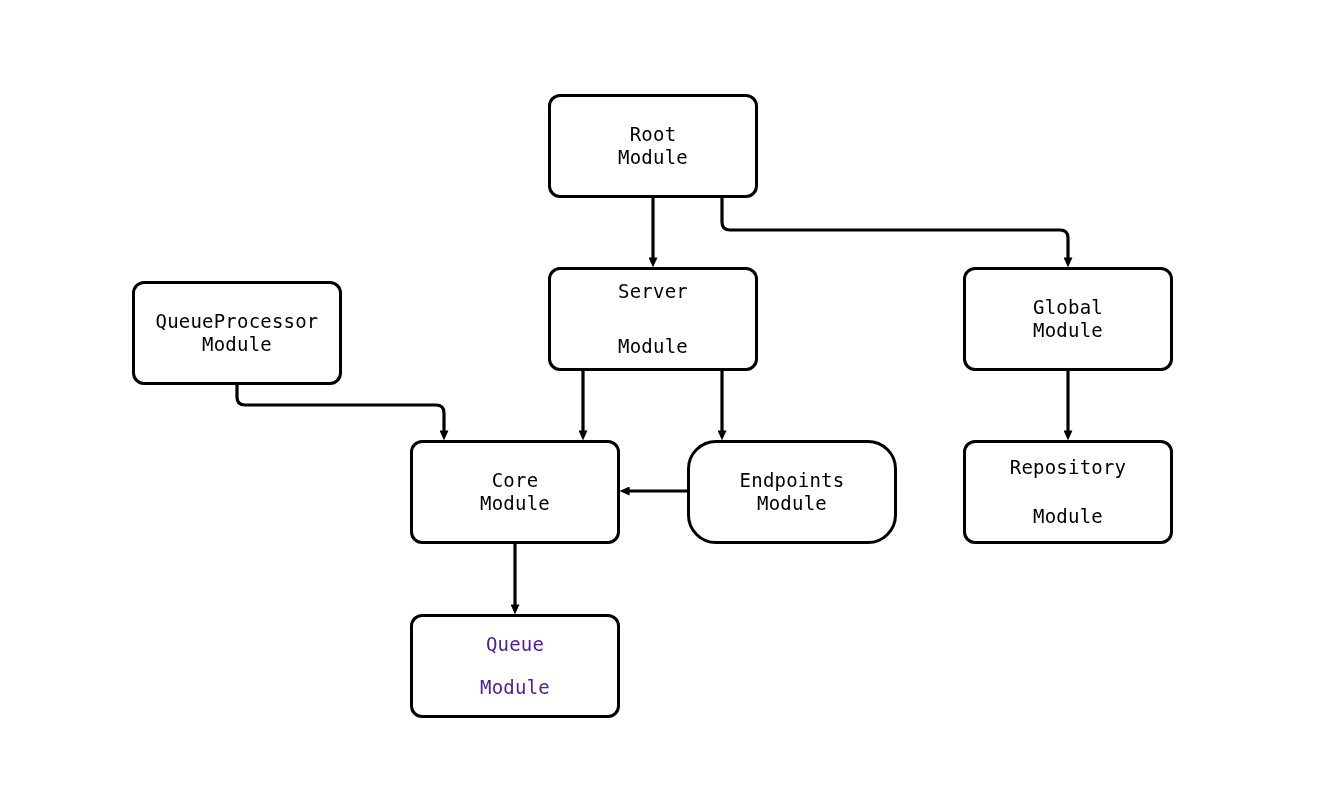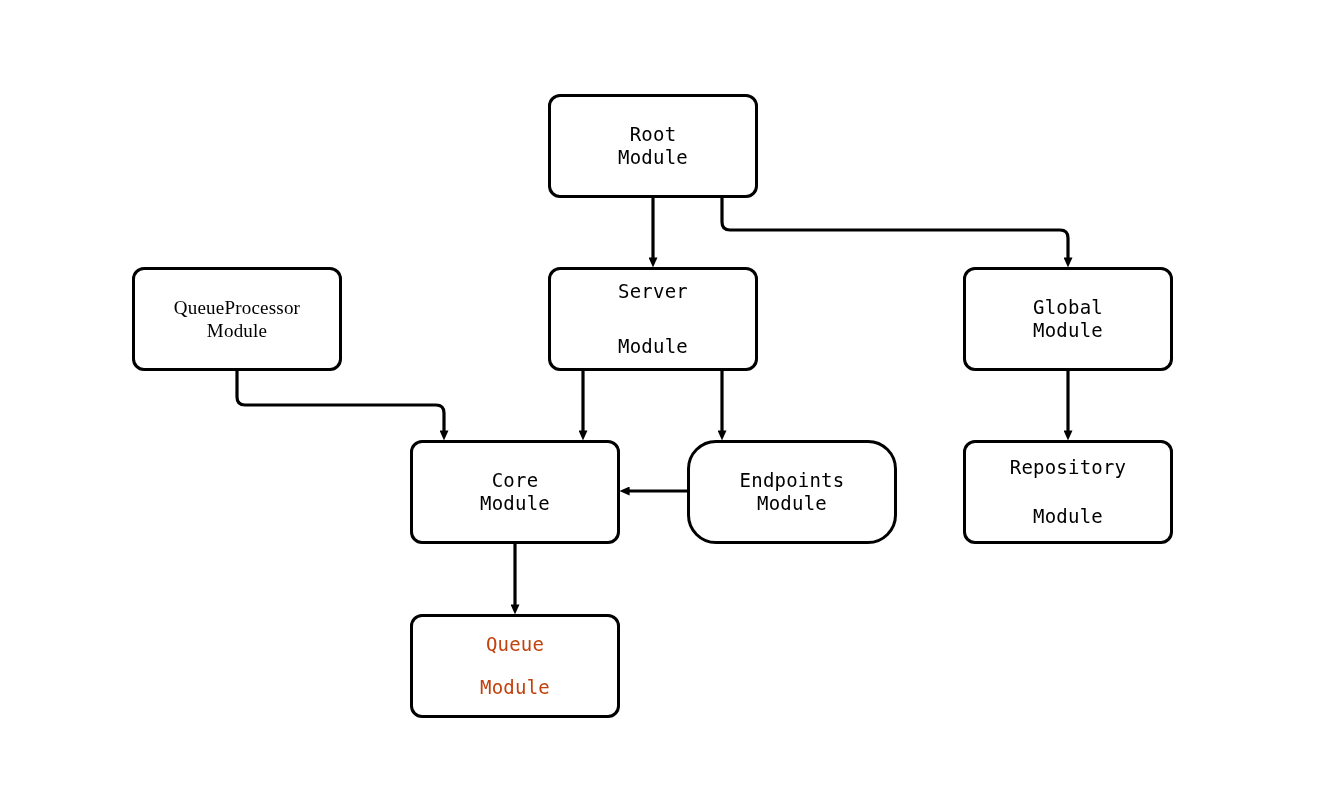--- a/index.html
+++ b/index.html
@@ -70,21 +70,21 @@
         <path d="M 1068 371 L 1068 431" marker-end="url(#arrowhead)"></path>
         <path d="M 515 544 L 515 605" marker-end="url(#arrowhead)"></path>
       </g>
   </svg>
 
   <div class="node" style="left: 548px; top: 94px; width: 210px; height: 104px; border-color: rgb(0, 0, 0); color: rgb(0, 0, 0);">
     <span class="node-line">Root</span>
     <span class="node-line">Module</span>
   </div>
 
-  <div class="node" style="left: 132px; top: 267px; width: 210px; height: 104px; border-color: rgb(0, 0, 0); color: rgb(0, 0, 0); font-family: Liberation Serif, serif;">
+  <div class="node" style="left: 132px; top: 281px; width: 210px; height: 104px; border-color: rgb(0, 0, 0); color: rgb(0, 0, 0);">
     <span class="node-line">QueueProcessor</span>
     <span class="node-line">Module</span>
   </div>
 
   <div class="node" style="left: 548px; top: 267px; width: 210px; height: 104px; border-color: rgb(0, 0, 0); color: rgb(0, 0, 0); gap: 31px;">
     <span class="node-line">Server</span>
     <span class="node-line">Module</span>
   </div>
 
   <div class="node" style="left: 963px; top: 267px; width: 210px; height: 104px; border-color: rgb(0, 0, 0); color: rgb(0, 0, 0);">
@@ -100,18 +100,18 @@
   <div class="node" style="left: 687px; top: 440px; width: 210px; height: 104px; border-color: rgb(0, 0, 0); color: rgb(0, 0, 0); border-radius: 29px;">
     <span class="node-line">Endpoints</span>
     <span class="node-line">Module</span>
   </div>
 
   <div class="node" style="left: 963px; top: 440px; width: 210px; height: 104px; border-color: rgb(0, 0, 0); color: rgb(0, 0, 0); gap: 25px;">
     <span class="node-line">Repository</span>
     <span class="node-line">Module</span>
   </div>
 
-  <div class="node" style="left: 410px; top: 614px; width: 210px; height: 104px; border-color: rgb(0, 0, 0); color: #c2410c; gap: 20px;">
+  <div class="node" style="left: 410px; top: 614px; width: 210px; height: 104px; border-color: rgb(0, 0, 0); color: #4c1d95; gap: 20px;">
     <span class="node-line">Queue</span>
     <span class="node-line">Module</span>
   </div>
 
 </div>
 
 </body></html>

